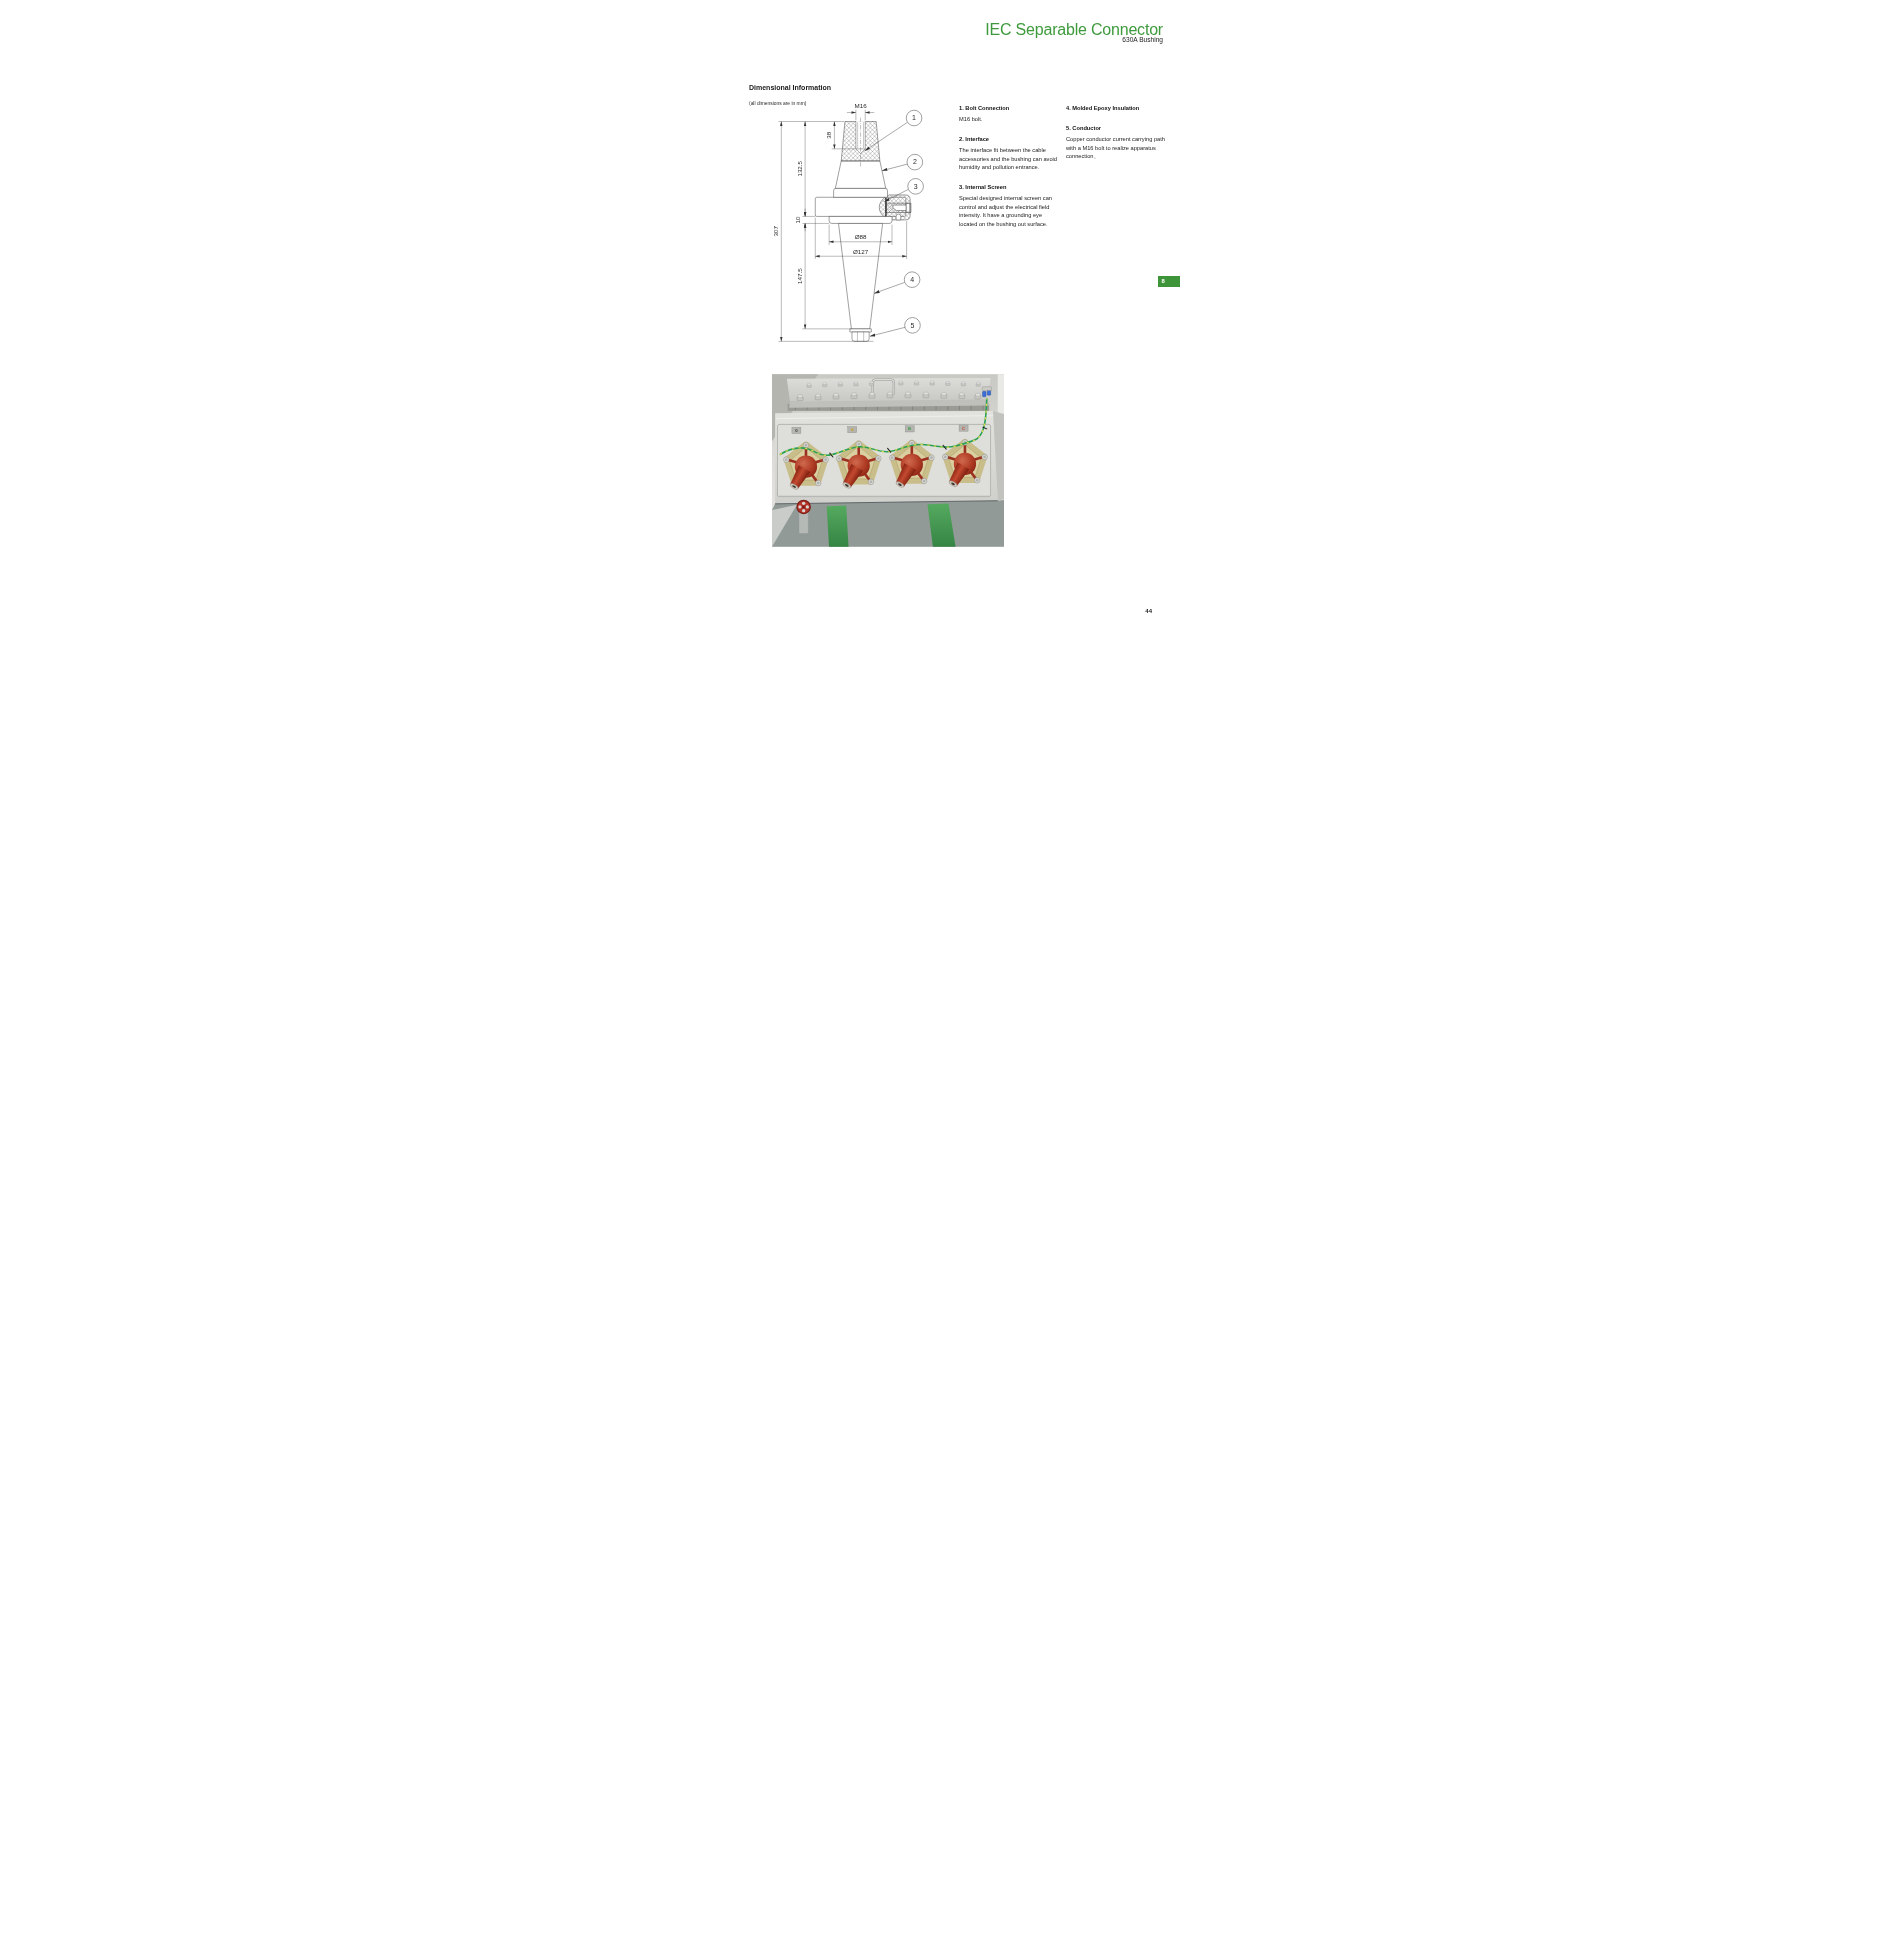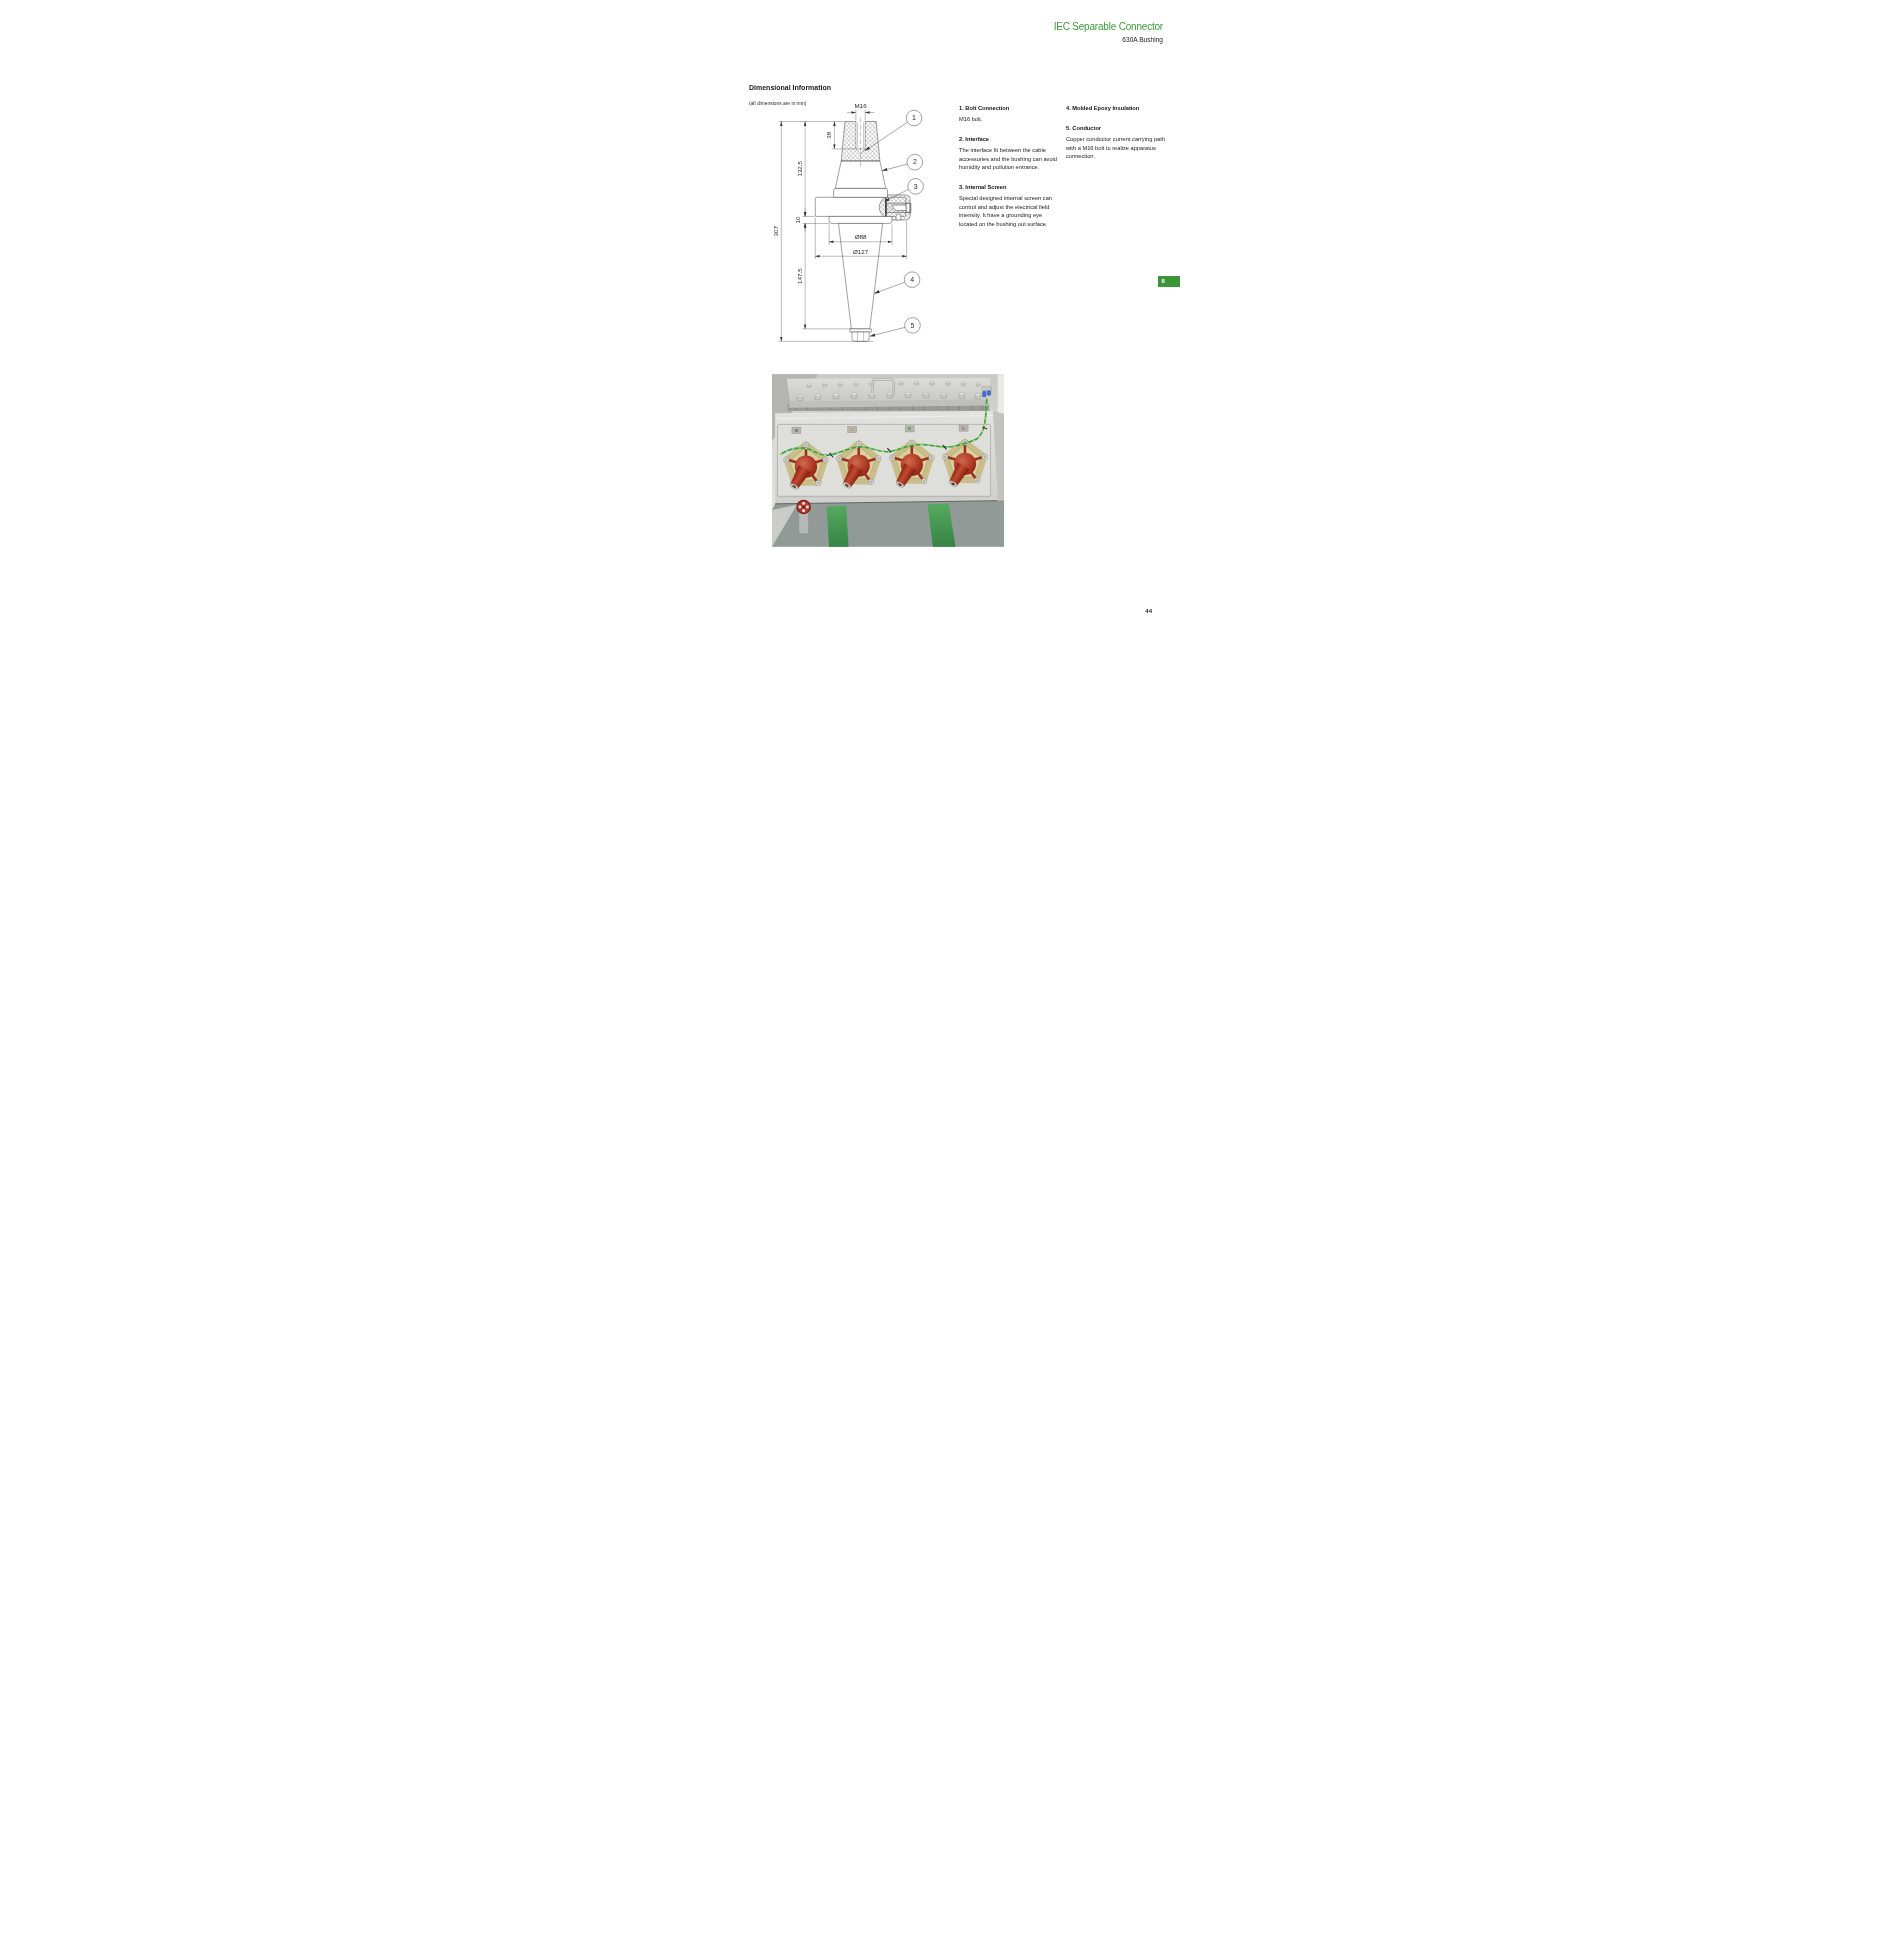--- a/index.html
+++ b/index.html
@@ -1,21 +1,21 @@
 <!DOCTYPE html>
 <html style="font-size:6.3px"><head>
 <meta charset="utf-8">
 <style>
   * { margin:0; padding:0; box-sizing:border-box; }
   html,body { background:#ffffff; }
   body { font-family:"Liberation Sans", sans-serif; color:#231f20; }
   .page { position:relative; width:472px; height:645px; background:#ffffff; overflow:hidden; margin:0 auto; }
 
   
-  .title { position:absolute; top:21px; right:17px; font-size:10px; font-weight:400; letter-spacing:-0.2px; color:#3e9a3c; white-space:nowrap;text-align:center; }
+  .title { position:absolute; top:21px; right:17px; font-size:16px; font-weight:400; letter-spacing:-0.2px; color:#3e9a3c; white-space:nowrap;text-align:center; }
   .subtitle { position:absolute; top:36px; right:17px; font-size:6.6px; color:#1c1c1c; }
 
   
   .section-heading { position:absolute; left:41px; top:84px; font-size:7px; font-weight:700; color:#1a1a1a; }
   .units-note { position:absolute; left:41px; top:101px; font-size:4.9px; color:#2a2a2a; }
 
   
   .legend-col { position:absolute; top:104px; font-size:5.7px; line-height:1.52; color:#222; }
   .legend-col.c1 { left:251px; width:99px; }
   .legend-col.c2 { left:358px; width:99px; }

